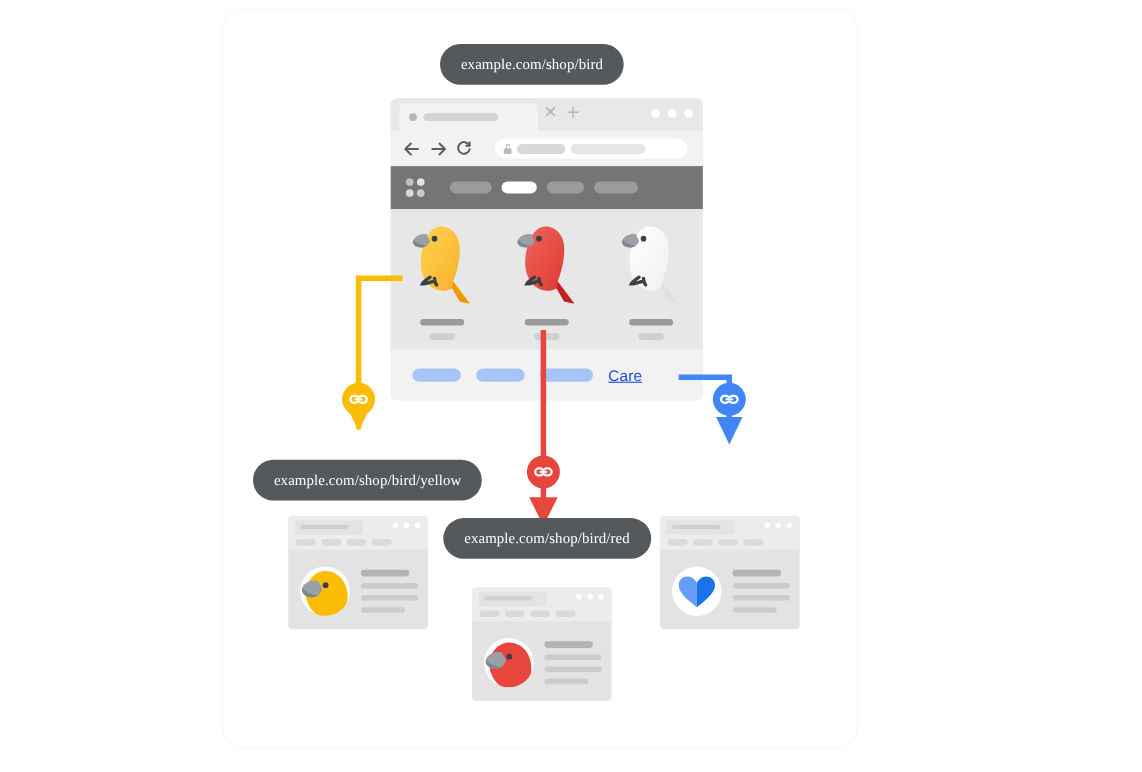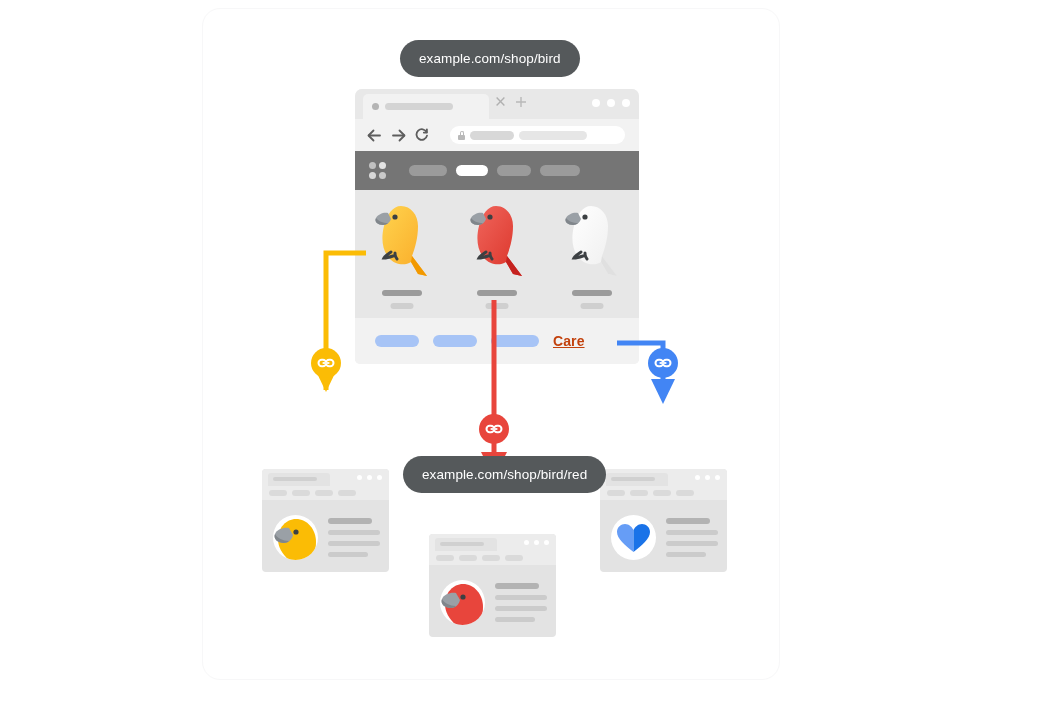--- a/index.html
+++ b/index.html
@@ -30,20 +30,21 @@
     font-size: 13.5px;
     line-height: 1;
     display: flex;
     align-items: center;
     justify-content: center;
     height: 37px;
     padding: 0 19px;
     white-space: nowrap;
     letter-spacing: .1px;
     z-index: 40;
+    font-family: Liberation Serif, serif;
   }
 
   
   .browser {
     position: absolute;
     left: 355px; top: 89px;
     width: 284px; height: 275px;
     background: #f2f2f2;
     border-radius: 7px 7px 5px 5px;
     overflow: hidden;
@@ -164,24 +165,24 @@
     background: #f2f2f2;
     display: flex;
     align-items: center;
   }
   .f-pill { height: 12px; border-radius: 7px; background: #a7c4f6; }
   .f-pill.p1 { width: 44px; margin-left: 20px; }
   .f-pill.p2 { width: 44px; margin-left: 14px; }
   .f-pill.p3 { width: 48px; margin-left: 14px; }
   .care-link {
     margin-left: 14px;
-    color: #c2410c;
+    color: #1d4ed8;
     font-size: 14px;
     text-decoration: underline;
-    font-weight: 700;
+    font-weight: 400;
     letter-spacing: .1px;
   }
 
   
   .rcard {
     position: absolute;
     width: 127px; height: 103px;
     background: #e3e3e3;
     border-radius: 4px;
     overflow: hidden;
@@ -402,20 +403,21 @@
     </div>
 
     <div class="b-footer">
       <div class="f-pill p1"></div>
       <div class="f-pill p2"></div>
       <div class="f-pill p3"></div>
       <a href="#" class="care-link">Care</a>
     </div>
   </div>
 
+  <div class="url-chip" style="left:230px; top:418px;">example.com/shop/bird/yellow</div>
   <div class="rcard" style="left:262px; top:469px;">
     <div class="rc-top">
       <div class="rc-tab"></div>
       <div class="rc-tabbar"></div>
       <div class="rc-dots">
           <i></i>
           <i></i>
           <i></i>
         </div>
     </div>
@@ -436,21 +438,21 @@
       </div>
       <div class="rc-lines">
         <div class="rc-line h" style="width:44px;"></div>
         <div class="rc-line" style="width:52px;"></div>
         <div class="rc-line" style="width:52px;"></div>
         <div class="rc-line" style="width:40px;"></div>
       </div>
     </div>
   </div>
 
-  <div class="url-chip" style="left:403px; top:456px;">example.com/shop/bird/red</div>
+  <div class="url-chip" style="left:403px; top:471px;">example.com/shop/bird/red</div>
   <div class="rcard" style="left:429px; top:534px;">
     <div class="rc-top">
       <div class="rc-tab"></div>
       <div class="rc-tabbar"></div>
       <div class="rc-dots">
           <i></i>
           <i></i>
           <i></i>
         </div>
     </div>

